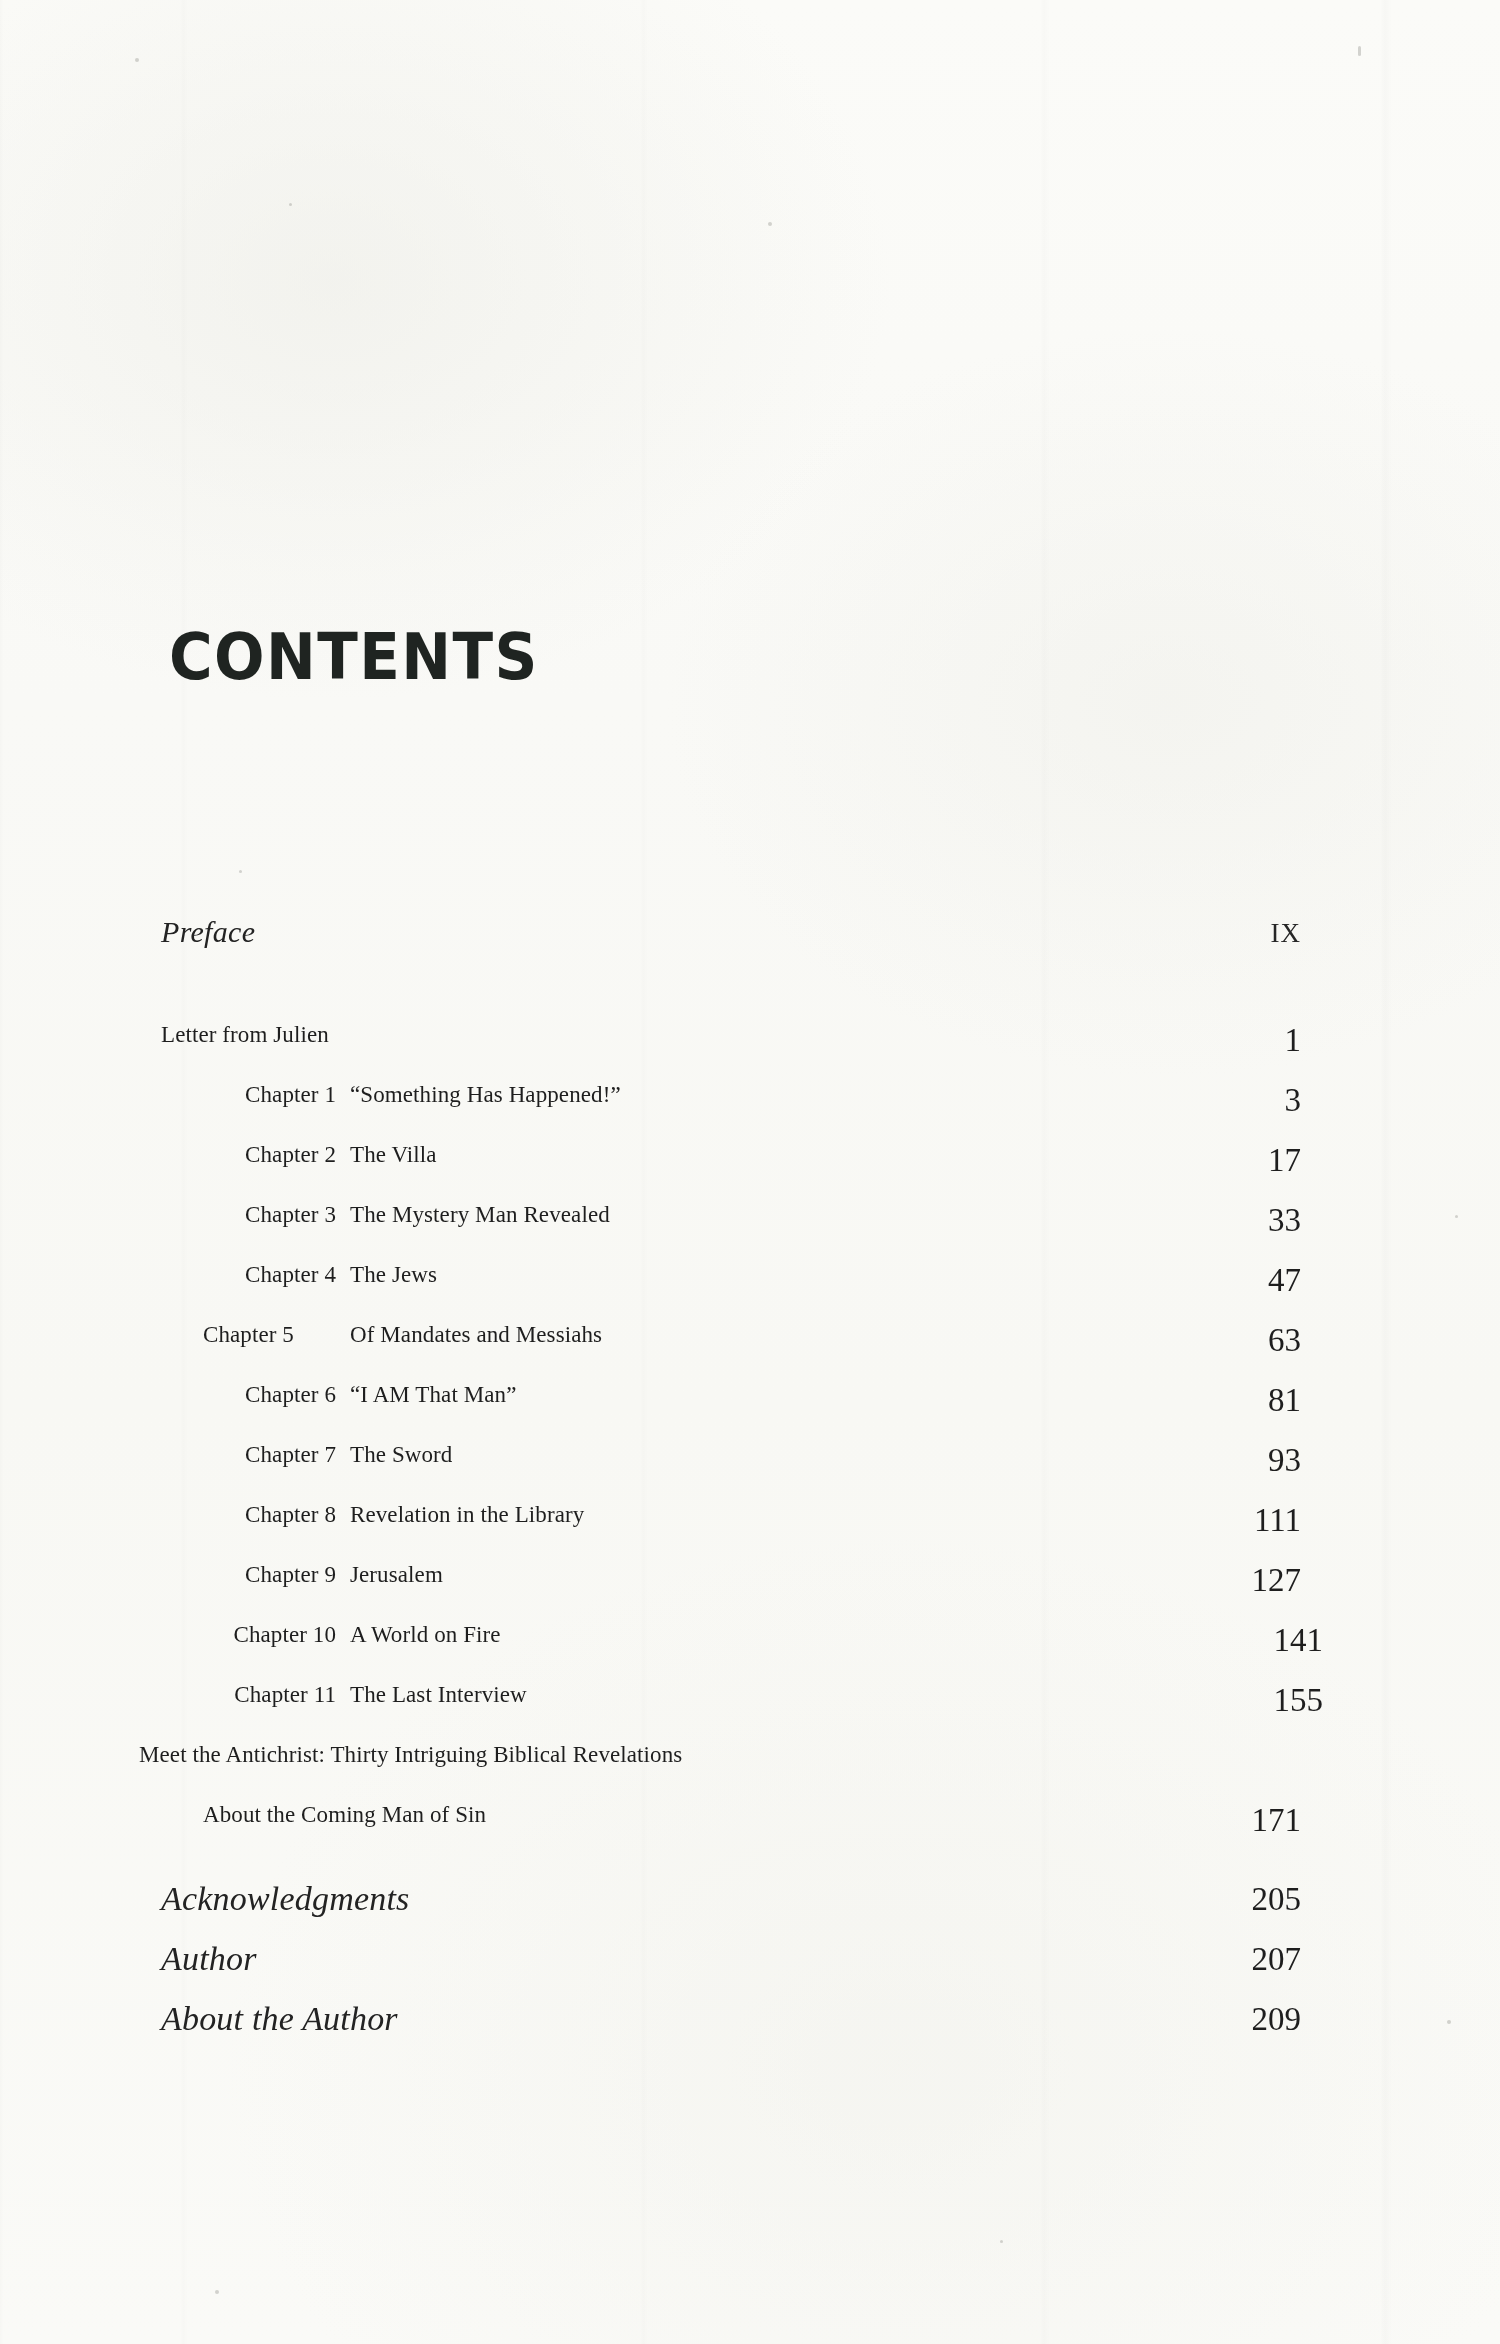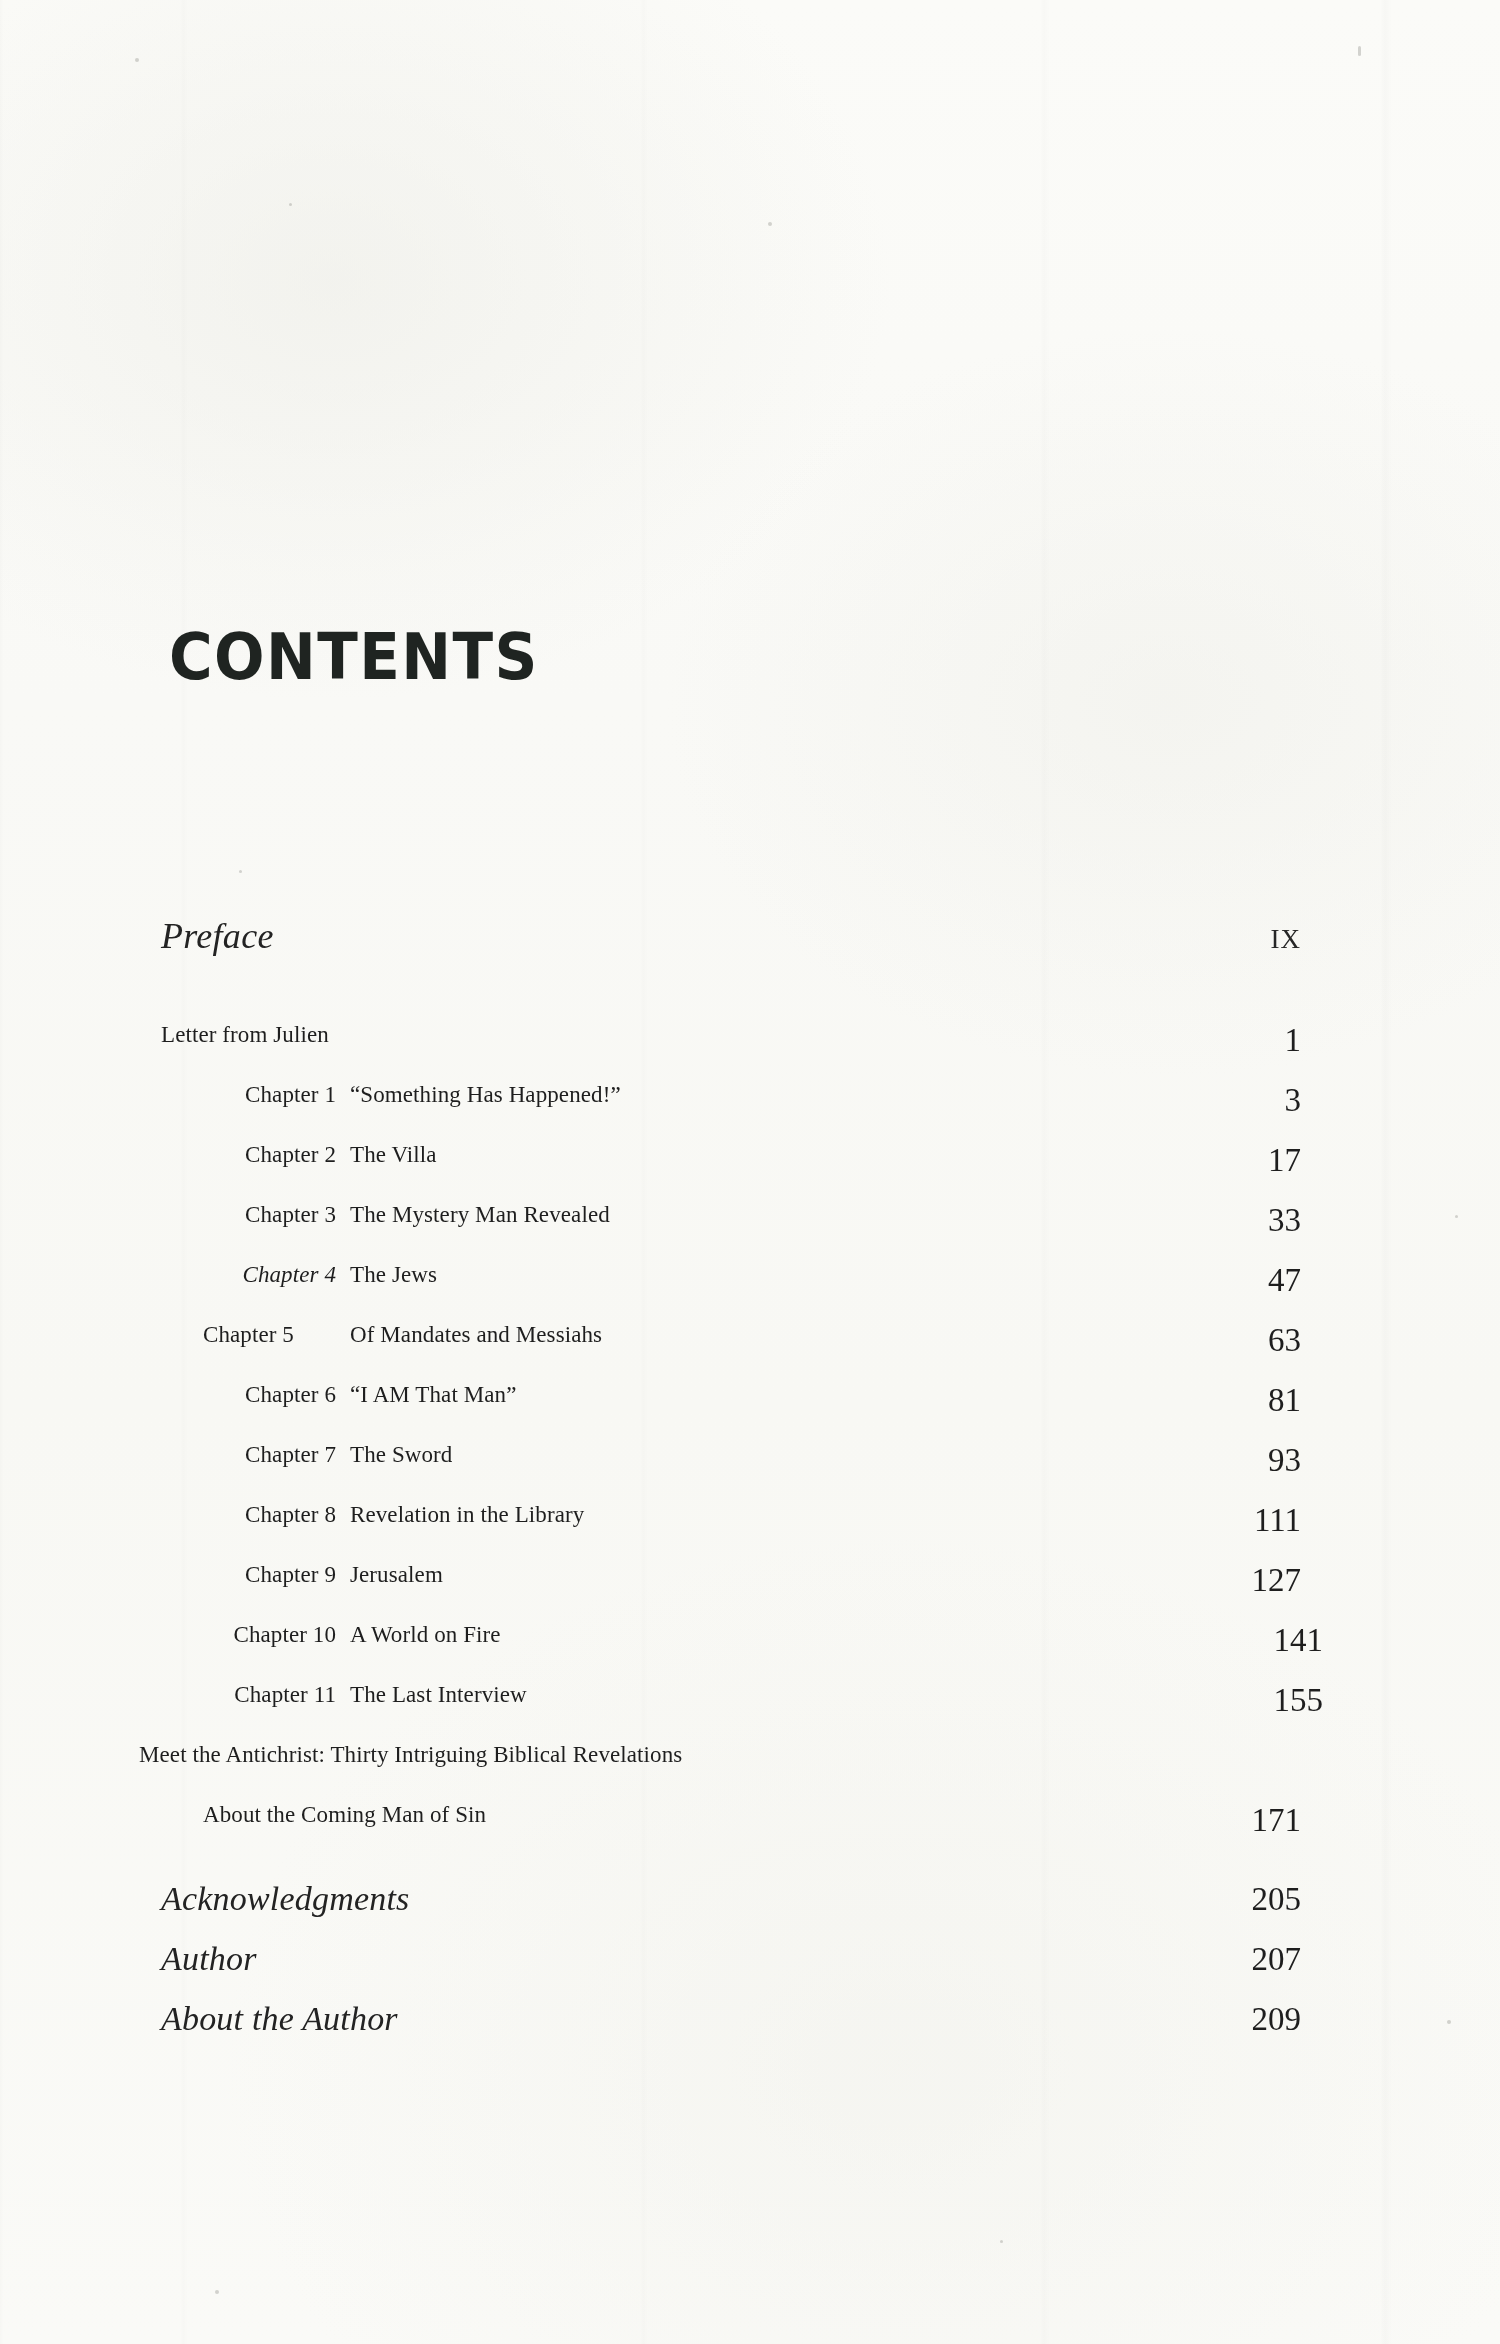--- a/index.html
+++ b/index.html
@@ -73,21 +73,21 @@
     position: absolute;
     left: 152px;
     top: 915px;
     width: 1140px;
     display: flex;
     align-items: baseline;
     justify-content: space-between;
   }
   .front-row .label {
     font-style: italic;
-    font-size: 36px;
+    font-size: 30px;
     color: #232323;
     letter-spacing: 0.3px;
   }
   .front-row .page-num {
     font-size: 27px;
     letter-spacing: 1px;
     color: #262626;
     font-variant: small-caps;
   }
 
@@ -203,21 +203,21 @@
         <span class="ch-text"><span class="ch-num-col" style="width:175px;">Chapter 2</span><span class="ch-title-col">The Villa</span></span>
         <span class="ch-page">17</span>
       </div>
 
       <div class="chapter-row">
         <span class="ch-text"><span class="ch-num-col" style="width:175px;">Chapter 3</span><span class="ch-title-col">The Mystery Man Revealed</span></span>
         <span class="ch-page">33</span>
       </div>
 
       <div class="chapter-row">
-        <span class="ch-text"><span class="ch-num-col" style="width:175px;font-style:italic;">Chapter 4</span><span class="ch-title-col">The Jews</span></span>
+        <span class="ch-text"><span class="ch-num-col" style="width:175px;">Chapter 4</span><span class="ch-title-col">The Jews</span></span>
         <span class="ch-page">47</span>
       </div>
 
       <div class="chapter-row">
         <span class="ch-text"><span class="ch-num-col" style="width:175px;text-align:center;">Chapter 5</span><span class="ch-title-col">Of Mandates and Messiahs</span></span>
         <span class="ch-page">63</span>
       </div>
 
       <div class="chapter-row">
         <span class="ch-text"><span class="ch-num-col" style="width:175px;">Chapter 6</span><span class="ch-title-col">“I AM That Man”</span></span>

